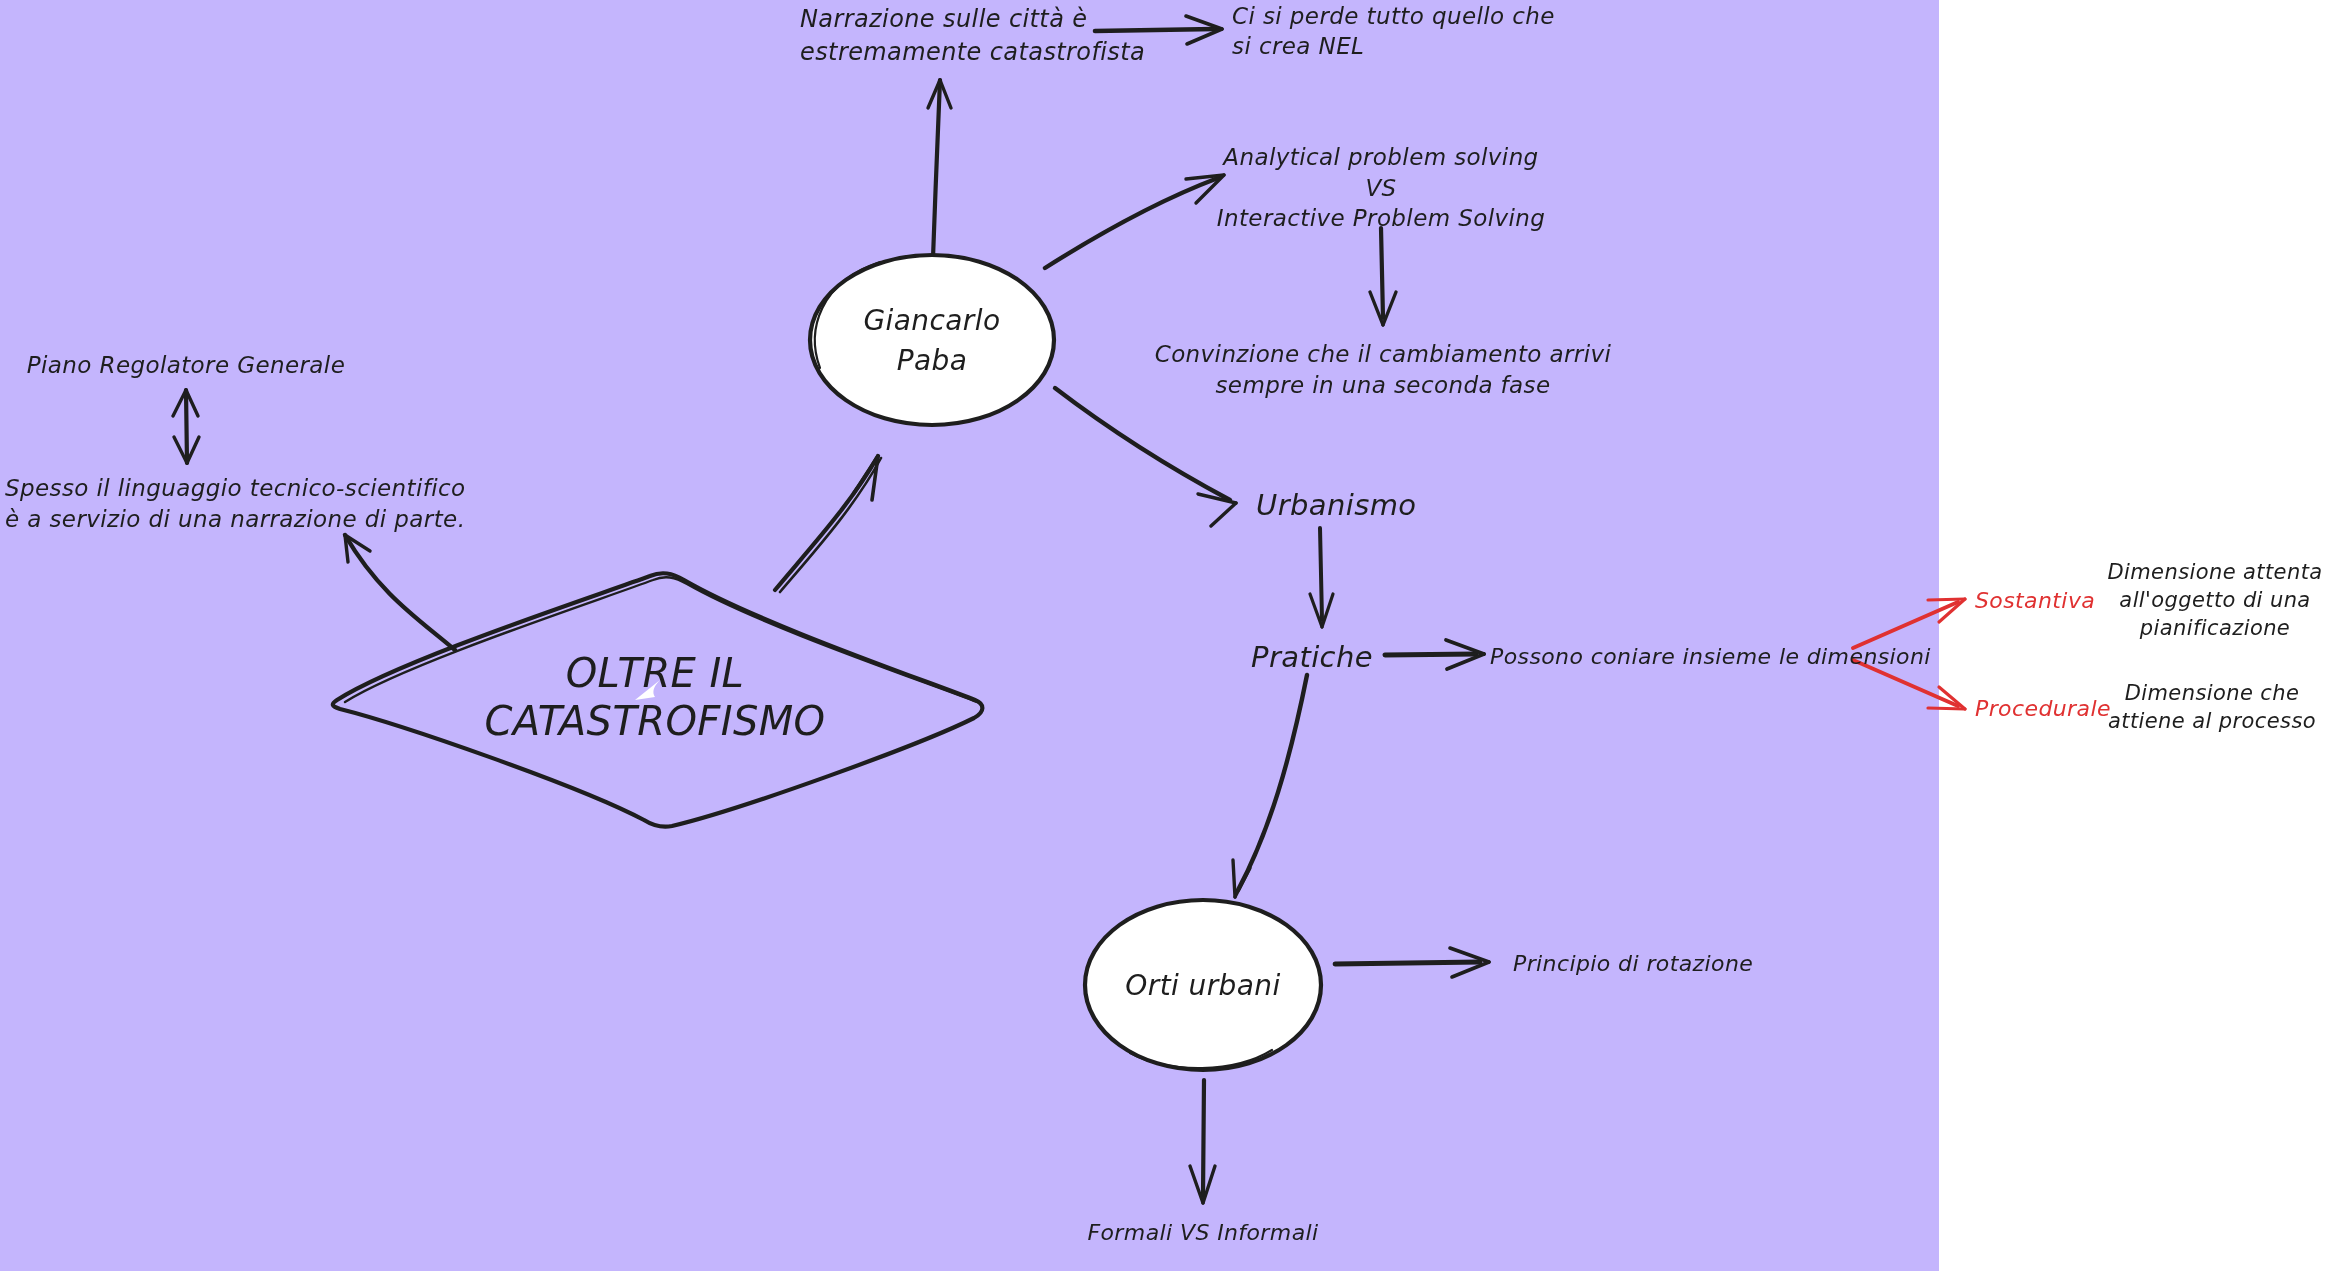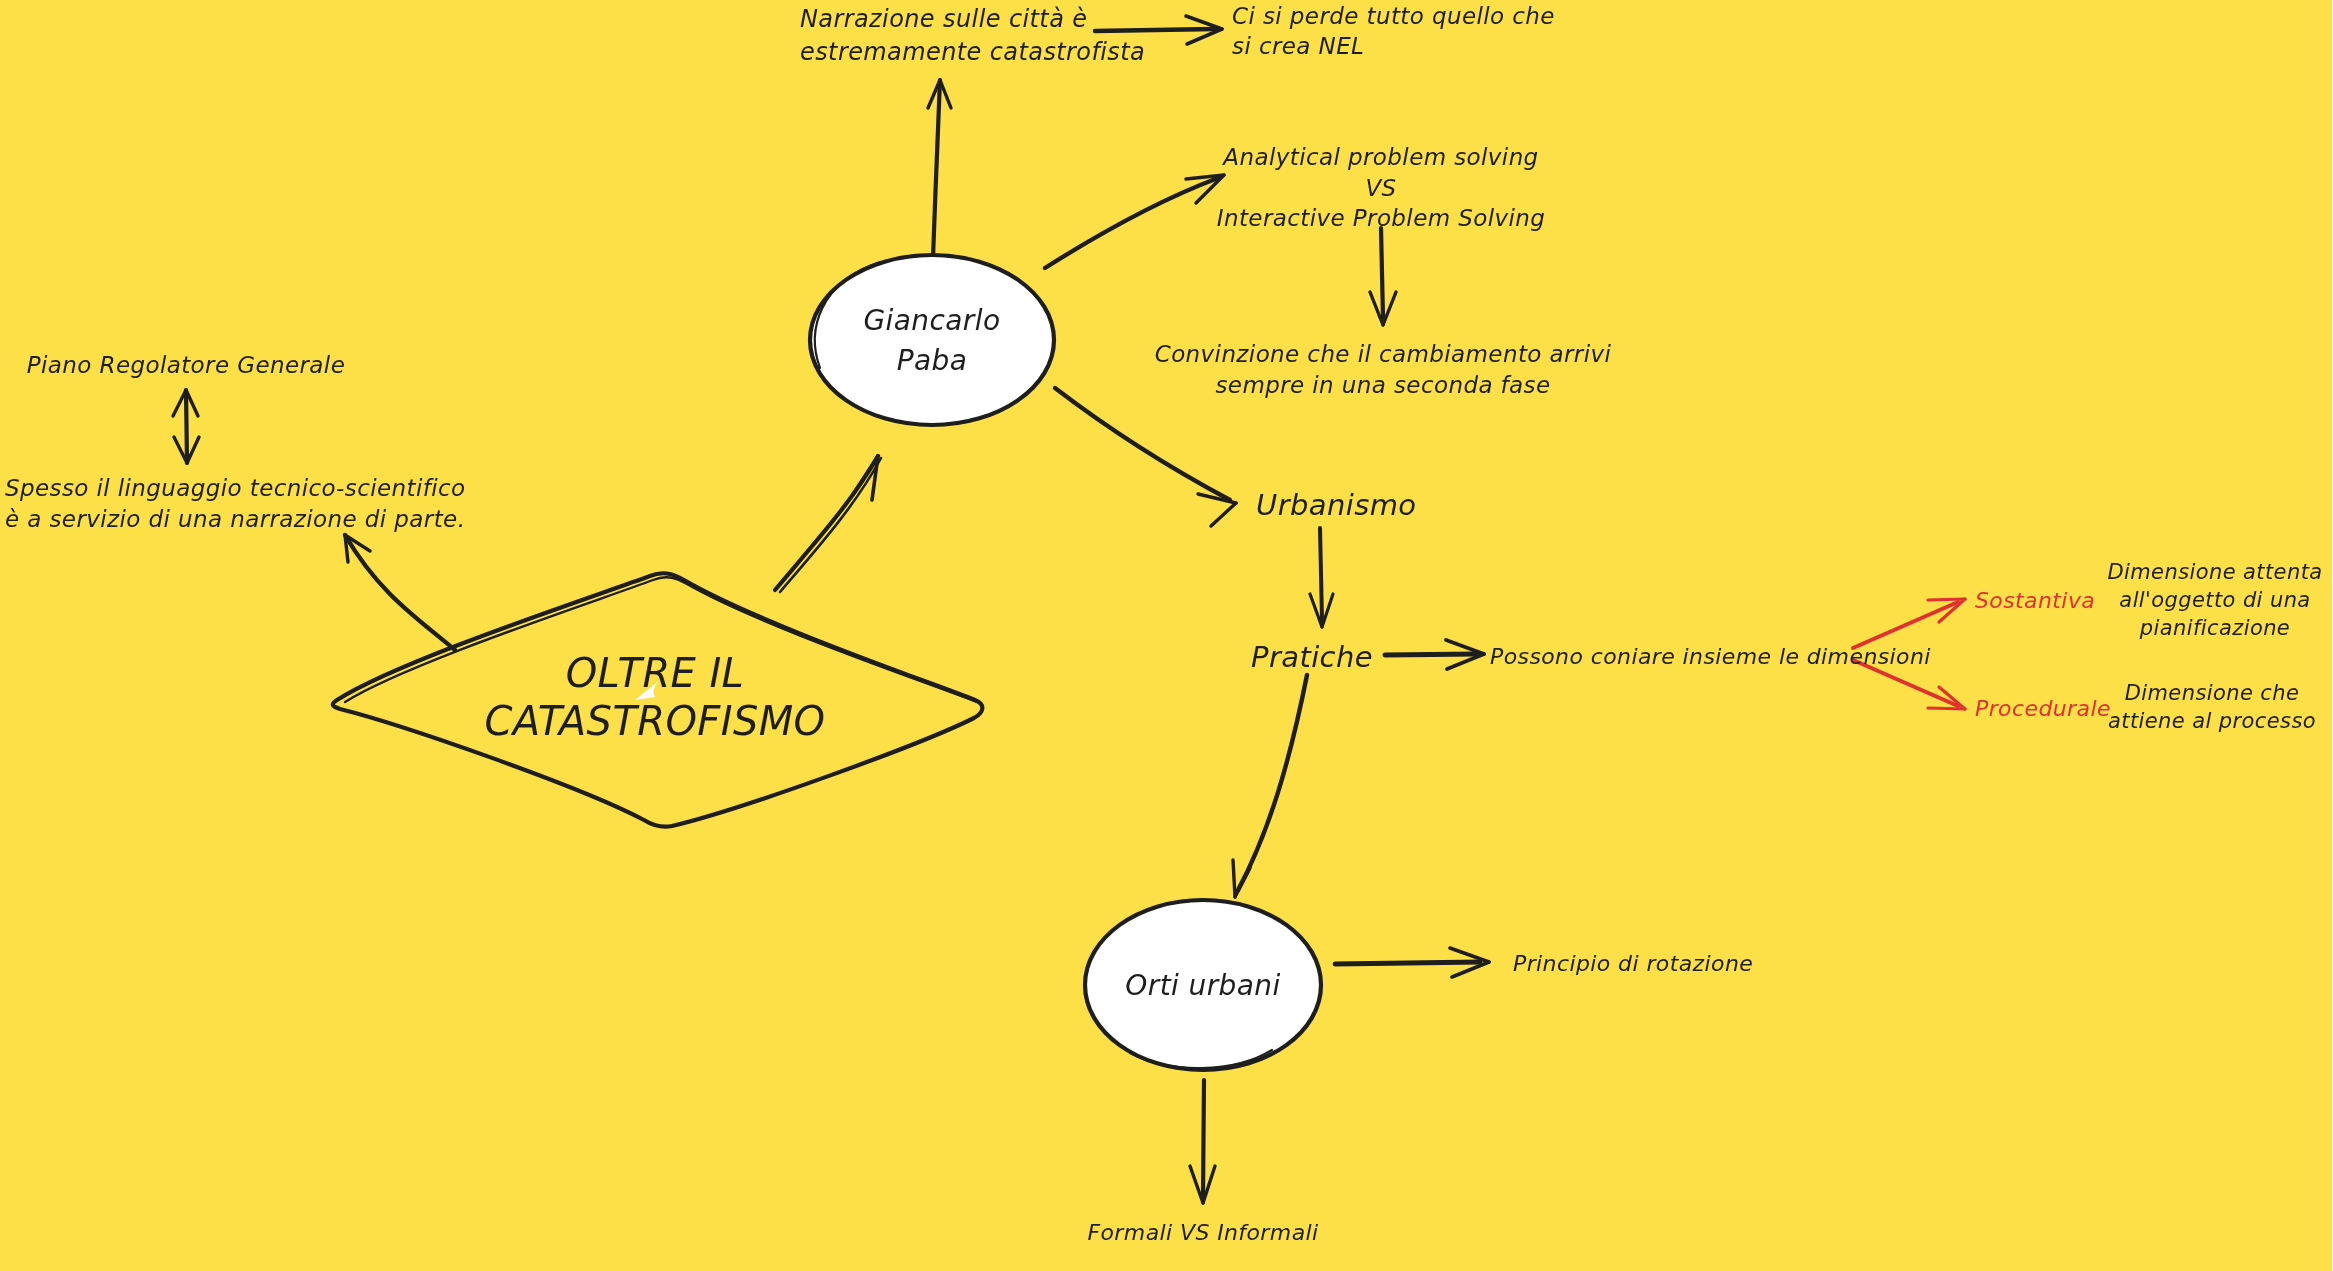--- a/index.html
+++ b/index.html
@@ -9,23 +9,23 @@
     background: #ffffff;
   }
   body {
     width: 2333px;
     height: 1271px;
     overflow: hidden;
     font-family: "DejaVu Sans", sans-serif;
   }
   #canvas {
     position: relative;
-    width: 2332px;
+    width: 1939px;
     height: 1271px;
-    background: #fde047;
+    background: #c4b5fd;
   }
   svg#art {
     position: absolute;
     top: 0; left: 0;
     width: 2333px;
     height: 1271px;
   }
   .hand {
     font-family: "DejaVu Sans", sans-serif;
     font-style: italic;

